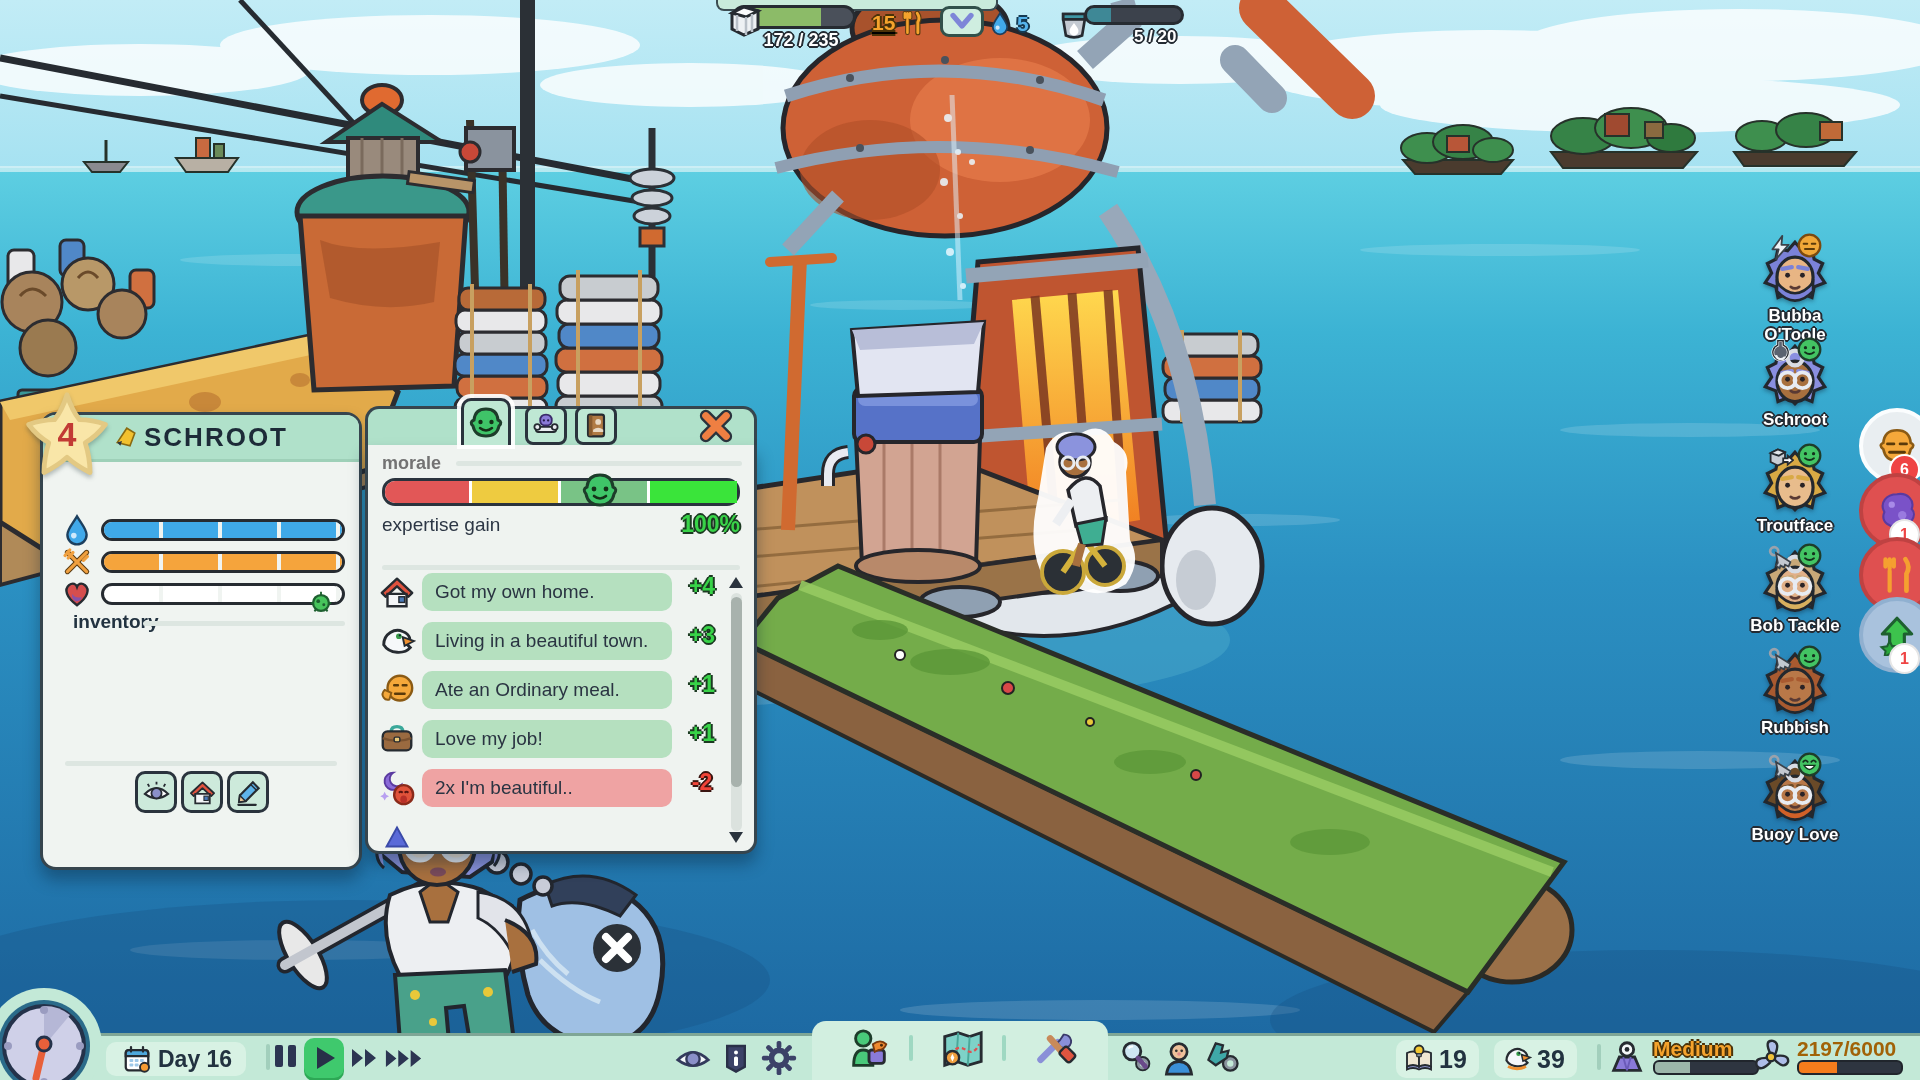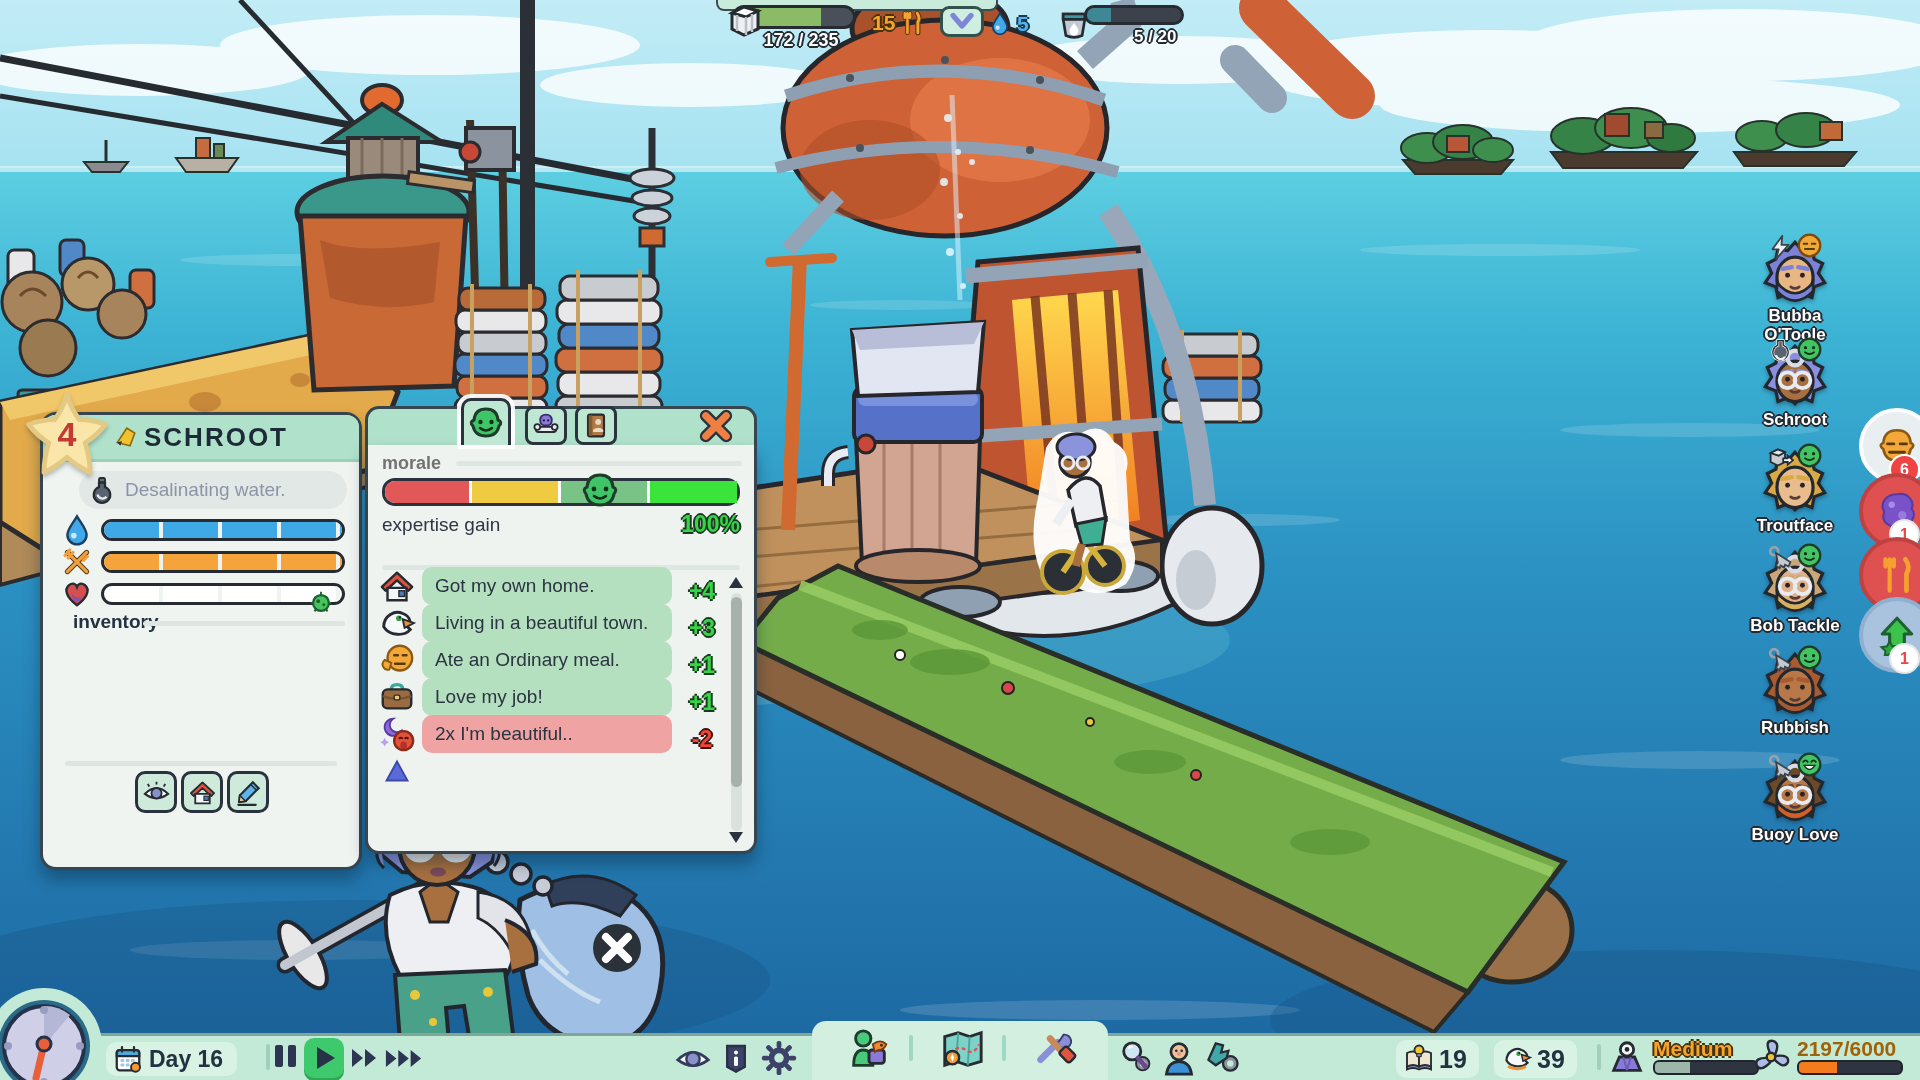--- a/index.html
+++ b/index.html
@@ -22,21 +22,21 @@
     text-shadow:-2px 0 #3a1410,2px 0 #3a1410,0 -2px #3a1410,0 2px #3a1410;}
 
   
   .top-strip{position:absolute;left:716px;top:0;width:278px;height:9px;background:#c9ebdb;
     border:2px solid #3c4c52;border-top:none;border-radius:0 0 8px 8px;}
   .food-group{position:absolute;left:732px;top:5px;width:124px;}
   .food-group .crate{position:absolute;left:-8px;top:-6px;width:40px;height:40px;z-index:2;}
   .hbar{position:relative;height:18px;background:#4a505a;border:3px solid #262b31;border-radius:12px;overflow:hidden;}
   .hbar .fill{height:100%;background:#8cbb68;}
   .food-group .lbl{margin-top:1px;text-align:center;font-size:18px;padding-left:14px;}
-  .hunger-count{position:absolute;left:872px;top:10px;display:flex;align-items:center;gap:4px;font-size:21px;}
+  .hunger-count{position:absolute;left:872px;top:10px;display:flex;align-items:center;gap:4px;font-size:21px;text-decoration:underline;}
   .hunger-count svg{width:26px;height:26px;}
   .chevron-btn{position:absolute;left:940px;top:6px;width:44px;height:31px;background:#cfeee0;
     border:3px solid #31514a;border-radius:9px;padding:2px 4px;cursor:pointer;}
   .water-count{position:absolute;left:988px;top:10px;display:flex;align-items:center;gap:5px;font-size:21px;}
   .water-count svg{width:24px;height:27px;}
   .tank-group{position:absolute;left:1058px;top:5px;width:126px;}
   .tank-group .barrel{position:absolute;left:-2px;top:0;width:36px;height:36px;z-index:2;}
   .tank-group .hbar{margin-left:26px;height:14px;background:#3c424c;}
   .tank-group .fill{background:#3e8896;}
   .tank-group .lbl{margin-left:36px;margin-top:2px;font-size:17px;padding-left:40px;}
@@ -89,21 +89,21 @@
   .mbar{position:absolute;left:14px;top:33px;right:14px;height:22px;background:#fff;border:3px solid #2a333d;
     border-radius:13px;display:flex;gap:3px;padding:0;overflow:visible;}
   .mbar i{height:100%;}
   .mbar i:first-child{border-radius:10px 0 0 10px;}
   .mbar i:last-child{border-radius:0 10px 10px 0;}
   .m-marker{position:absolute;top:-10px;width:40px;height:40px;z-index:2;}
   .mstat{position:absolute;left:14px;right:14px;display:flex;justify-content:space-between;align-items:center;}
   .mstat .k{font-size:19px;color:#2c3644;}
   .mstat b{font-size:23px;}
   .modifier-list{position:absolute;left:10px;top:128px;right:30px;}
-  .mod-row{display:flex;align-items:flex-end;height:32px;margin-bottom:5px;}
+  .mod-row{display:flex;align-items:flex-start;height:32px;margin-bottom:17px;}
   .mod-icon{width:38px;height:38px;flex:0 0 38px;}
   .mod-icon svg{width:38px;height:38px;}
   .mod-pill{flex:1;margin:0 8px 0 6px;height:38px;line-height:38px;border-radius:10px;
     padding-left:13px;font-size:19px;color:#2a3442;white-space:nowrap;overflow:hidden;}
   .mod-pill.good{background:#b5e0bf;}
   .mod-pill.bad{background:#efa3a3;}
   .mod-val{width:44px;text-align:center;font-size:23px;}
   .scroll-track{position:absolute;right:12px;top:148px;height:238px;width:11px;background:#dbe2de;border-radius:6px;}
   .scroll-thumb{position:absolute;left:0;top:4px;width:11px;height:190px;background:#a8b2ad;border-radius:6px;}
   .tri{width:0;height:0;position:absolute;}
@@ -128,21 +128,21 @@
   .alert-badge{position:absolute;left:26px;bottom:-5px;width:27px;height:27px;border-radius:50%;
     font-size:16px;font-weight:800;display:flex;align-items:center;justify-content:center;}
   .alert-badge.red{background:#ef4444;color:#fff;border:2.5px solid #fff;}
   .alert-badge.white{background:#fff;color:#ef4444;border:2.5px solid #e6e6e6;}
 
   
   .bottom-bar{position:absolute;left:0;bottom:0;width:1920px;height:44px;background:#c3e9d7;
     border-top:3px solid rgba(44,84,72,.45);z-index:5;}
   .clock{position:absolute;left:-16px;top:986px;width:120px;height:120px;z-index:6;}
   .day-field{position:absolute;left:106px;top:6px;height:34px;background:#d8f2e4;border-radius:10px;
-    display:flex;align-items:center;gap:6px;padding:0 14px 0 7px;cursor:pointer;}
+    display:flex;align-items:center;gap:6px;padding:0 14px 0 16px;cursor:pointer;}
   .day-field svg{width:30px;height:30px;}
   .day-field span{font-size:23px;font-weight:800;color:#223240;}
   .vrule{position:absolute;top:8px;width:4px;height:26px;background:#a2cfbc;border-radius:2px;}
   .tbtn{position:absolute;background:none;border:none;padding:0;cursor:pointer;display:flex;align-items:center;justify-content:center;}
   .pause-b i{display:inline-block;width:8px;height:22px;background:#2c3552;border-radius:2px;margin:0 2.5px;}
   .play-b{left:304px;top:2px;width:40px;height:40px;background:#3fc96d;border-radius:10px;
     box-shadow:0 3px 0 #2da855;}
   .play-b i{width:0;height:0;border-top:11px solid transparent;border-bottom:11px solid transparent;
     border-left:18px solid #273148;margin-left:4px;}
   .dock{position:absolute;left:812px;top:-15px;width:296px;height:59px;background:#d2efe0;border-radius:14px 14px 0 0;}
@@ -535,28 +535,20 @@
         </svg>
       <span>4</span>
     </div>
     <header>
       <svg viewBox="0 0 30 30">
           <path d="M4 22 L16 4 L26 10 L20 26 Z" fill="#f2c12e" stroke="#8a6a10" stroke-width="2"></path>
           <path d="M4 22 l6 -2 l-2 6 Z" fill="#2c3440"></path>
         </svg>
       <h1>SCHROOT</h1>
     </header>
-    <div class="status-field">
-      <svg viewBox="0 0 40 40">
-          <rect x="16" y="4" width="8" height="6" rx="2" fill="#646c78" stroke="#262b31" stroke-width="2.5"></rect>
-          <path d="M16 10 h8 v6 a11 11 0 1 1 -8 0 Z" fill="#5a6370" stroke="#262b31" stroke-width="3"></path>
-          <path d="M14 26 a7 7 0 0 0 12 3" stroke="#e8ecf0" stroke-width="3" fill="none"></path>
-        </svg>
-      <span>Desalinating water.</span>
-    </div>
 
     <div class="srow" style="top:104px">
       <svg class="sic" viewBox="0 0 40 40">
           <path d="M20 3 C26 13 32 19 32 26 a12 12 0 1 1 -24 0 C8 19 14 13 20 3 Z" fill="#41a9ea" stroke="#1c3f5e" stroke-width="3"></path>
           <circle cx="16" cy="27" r="3.5" fill="#cfe9fb"></circle>
         </svg>
       <div class="bar">
           <div class="fill f-water" style="width: 100%;"></div>
         </div>
     </div>

